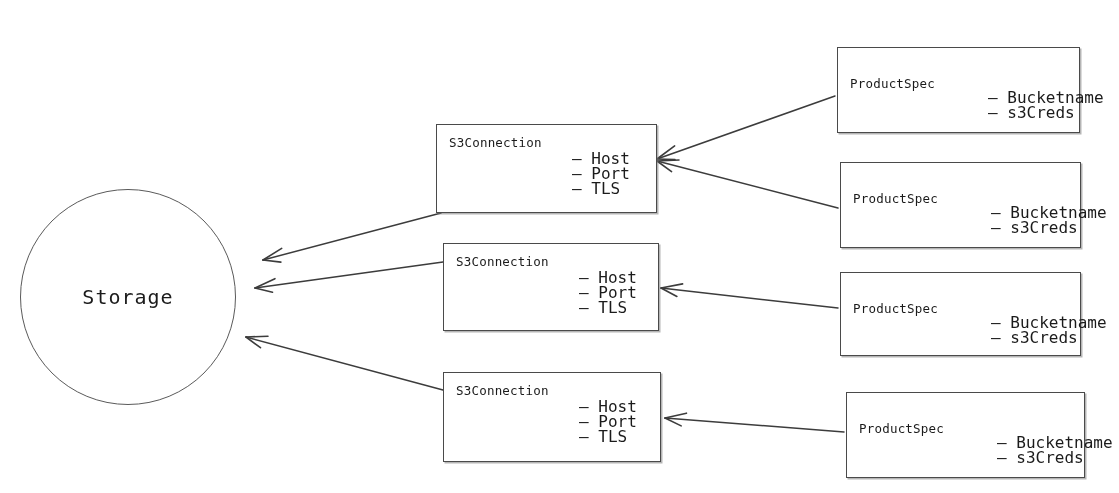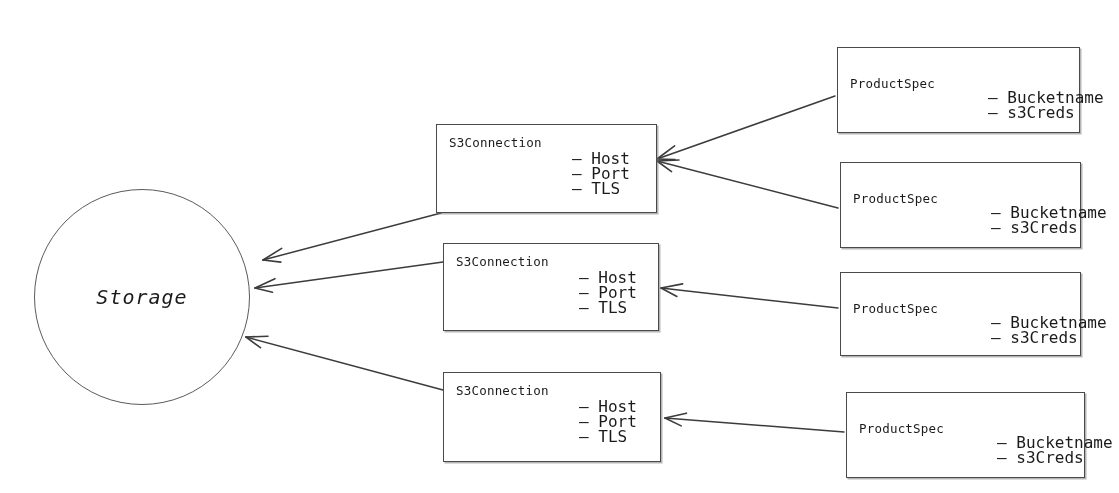--- a/index.html
+++ b/index.html
@@ -107,21 +107,21 @@
           <line x1="661" y1="288" x2="676.9029757224263" y2="296.431806637484" stroke="#3c3c3c" stroke-width="1.6" stroke-linecap="round"></line>
         </g>
         <g>
           <line x1="844" y1="432" x2="665" y2="418" stroke="#3c3c3c" stroke-width="1.5" stroke-linecap="round"></line>
           <line x1="665" y1="418" x2="686.4603574587114" y2="413.1571642868738" stroke="#3c3c3c" stroke-width="1.6" stroke-linecap="round"></line>
           <line x1="665" y1="418" x2="681.1840661416908" y2="425.87883259889304" stroke="#3c3c3c" stroke-width="1.6" stroke-linecap="round"></line>
         </g>
       </g>
   </svg>
 
-  <div class="circle-node" id="storage-node" style="left: 34px; top: 189px; width: 216px; height: 216px; font-style: italic;">
+  <div class="circle-node" id="storage-node" style="left: 20px; top: 189px; width: 216px; height: 216px;">
     <span class="circle-label">Storage</span>
   </div>
 
   <div id="boxes-layer">
       <div class="node-box" style="left: 436px; top: 124px; width: 221px; height: 89px;">
         <div class="node-title" style="left: 12px; top: 10px;">S3Connection</div>
         <div class="node-attrs" style="left: 135px; top: 26px;">
           <span class="attr-line">– Host</span>
           <span class="attr-line">– Port</span>
           <span class="attr-line">– TLS</span>

